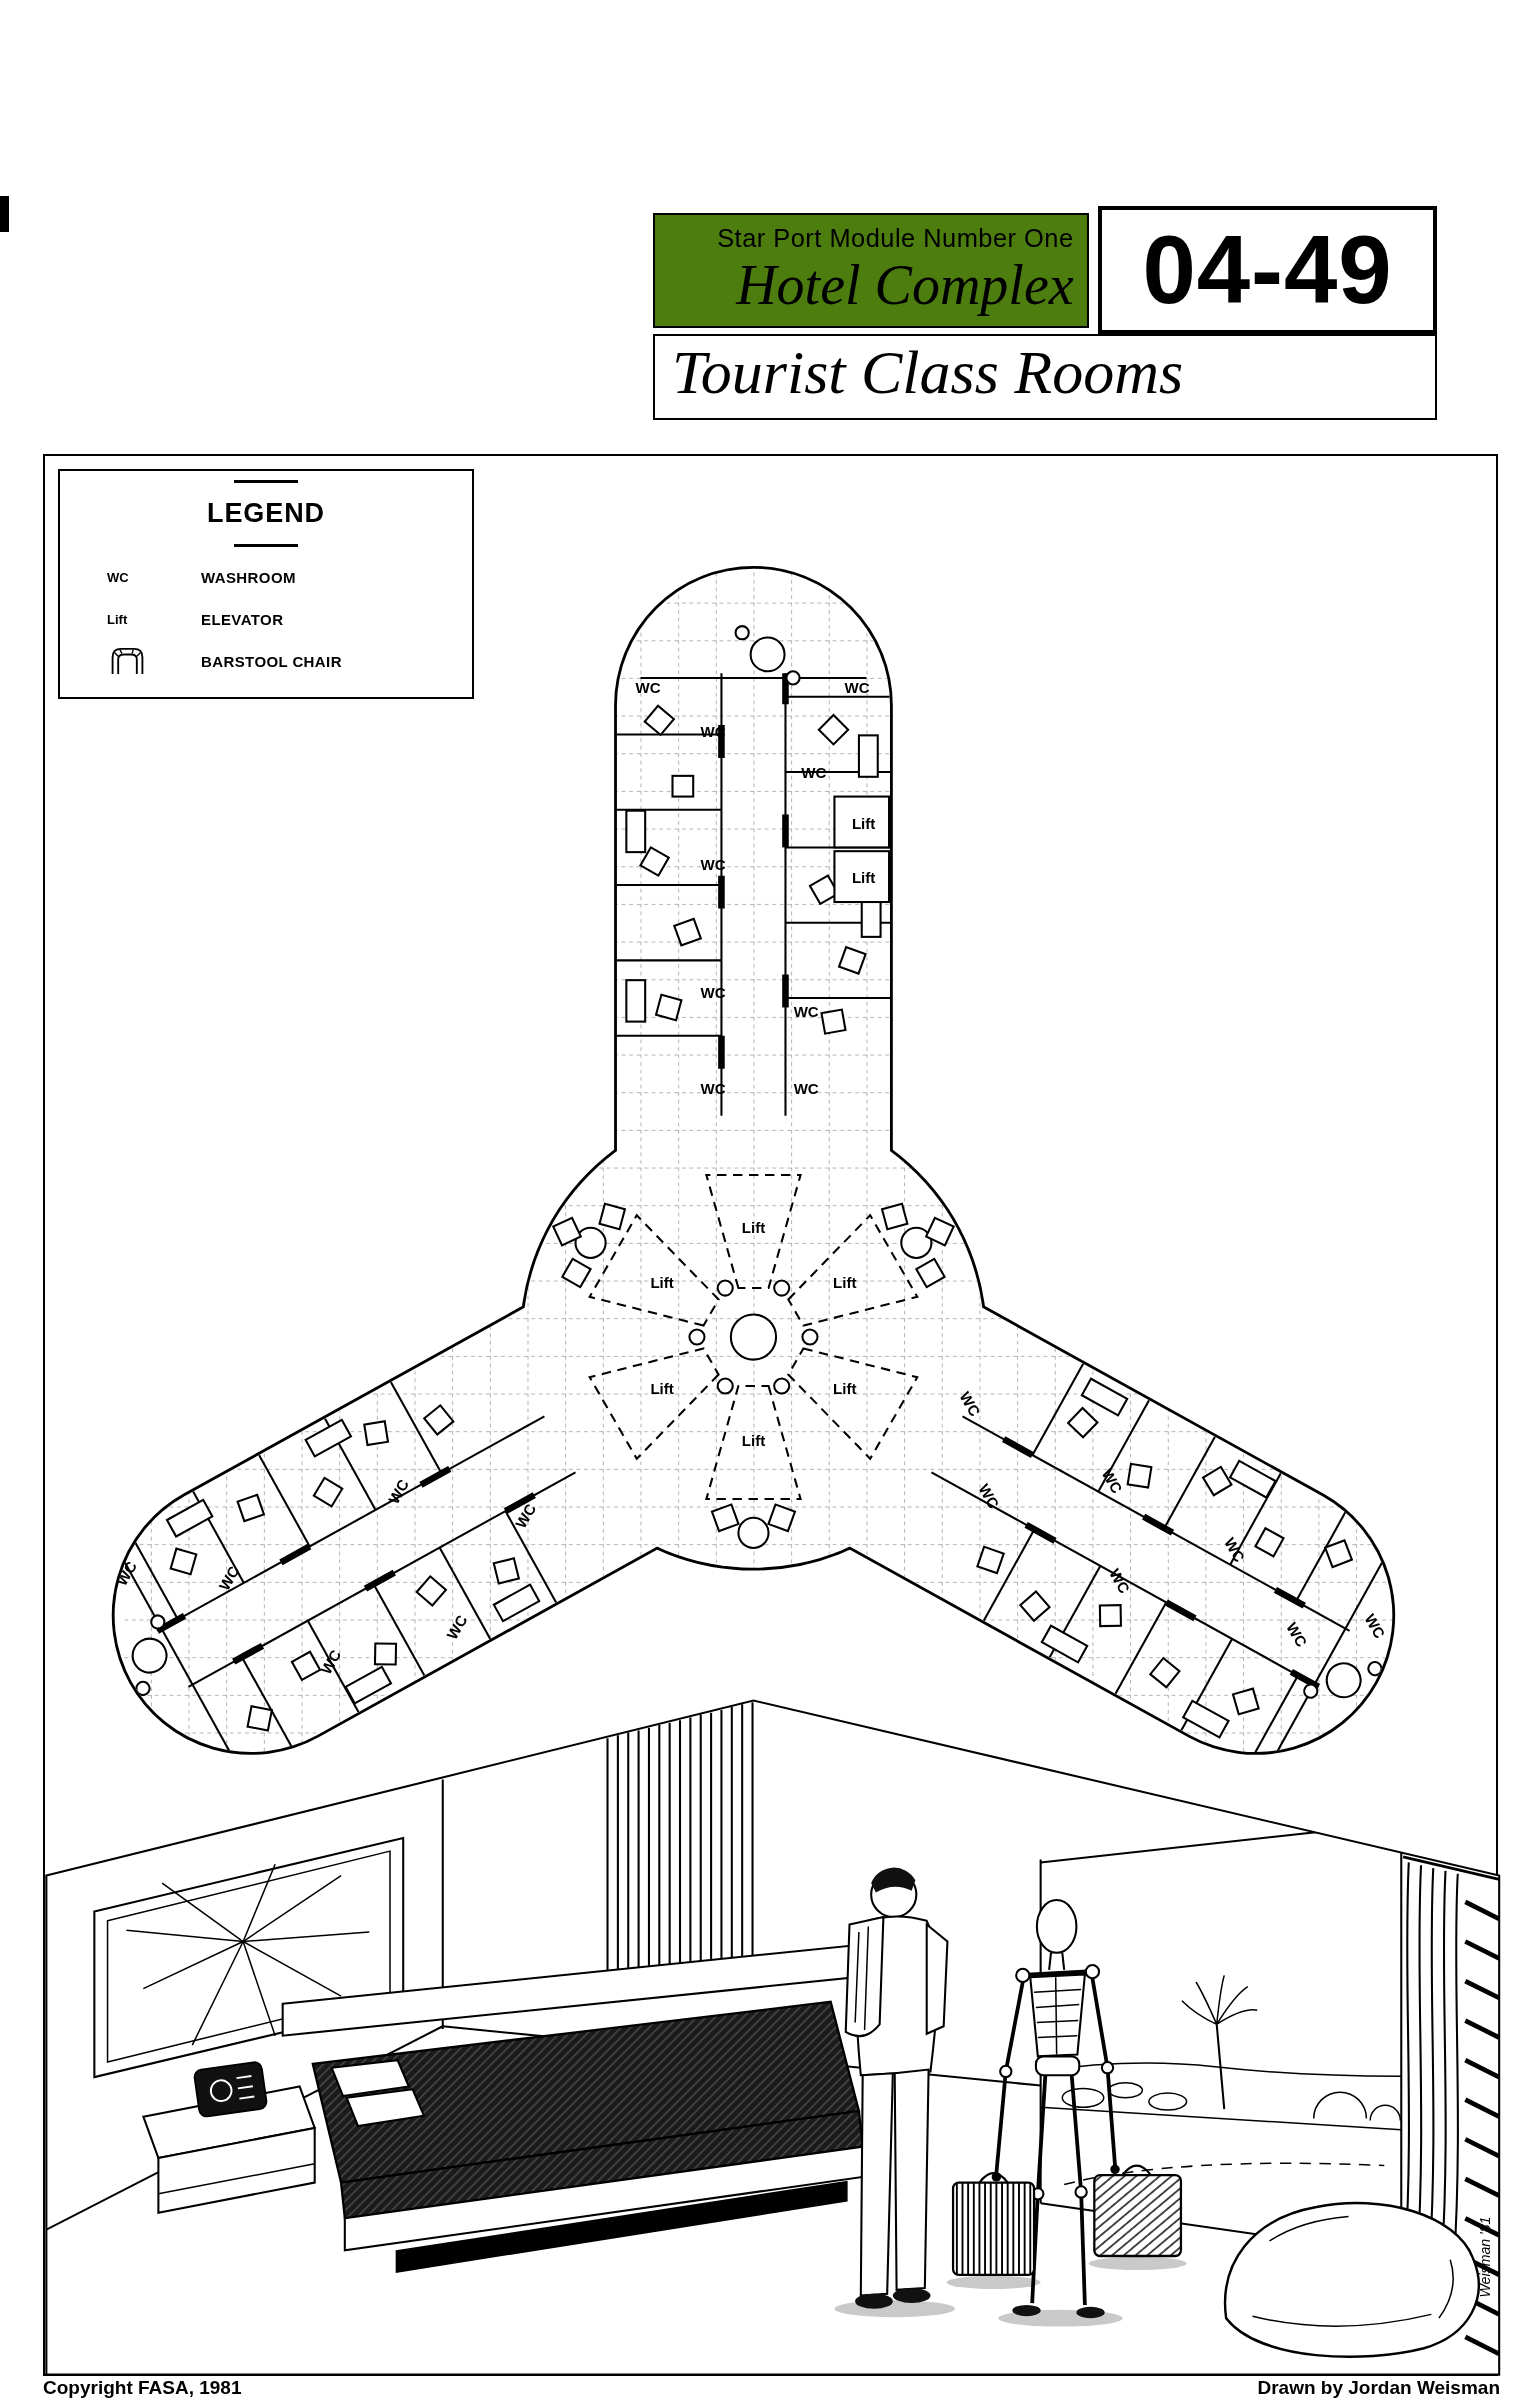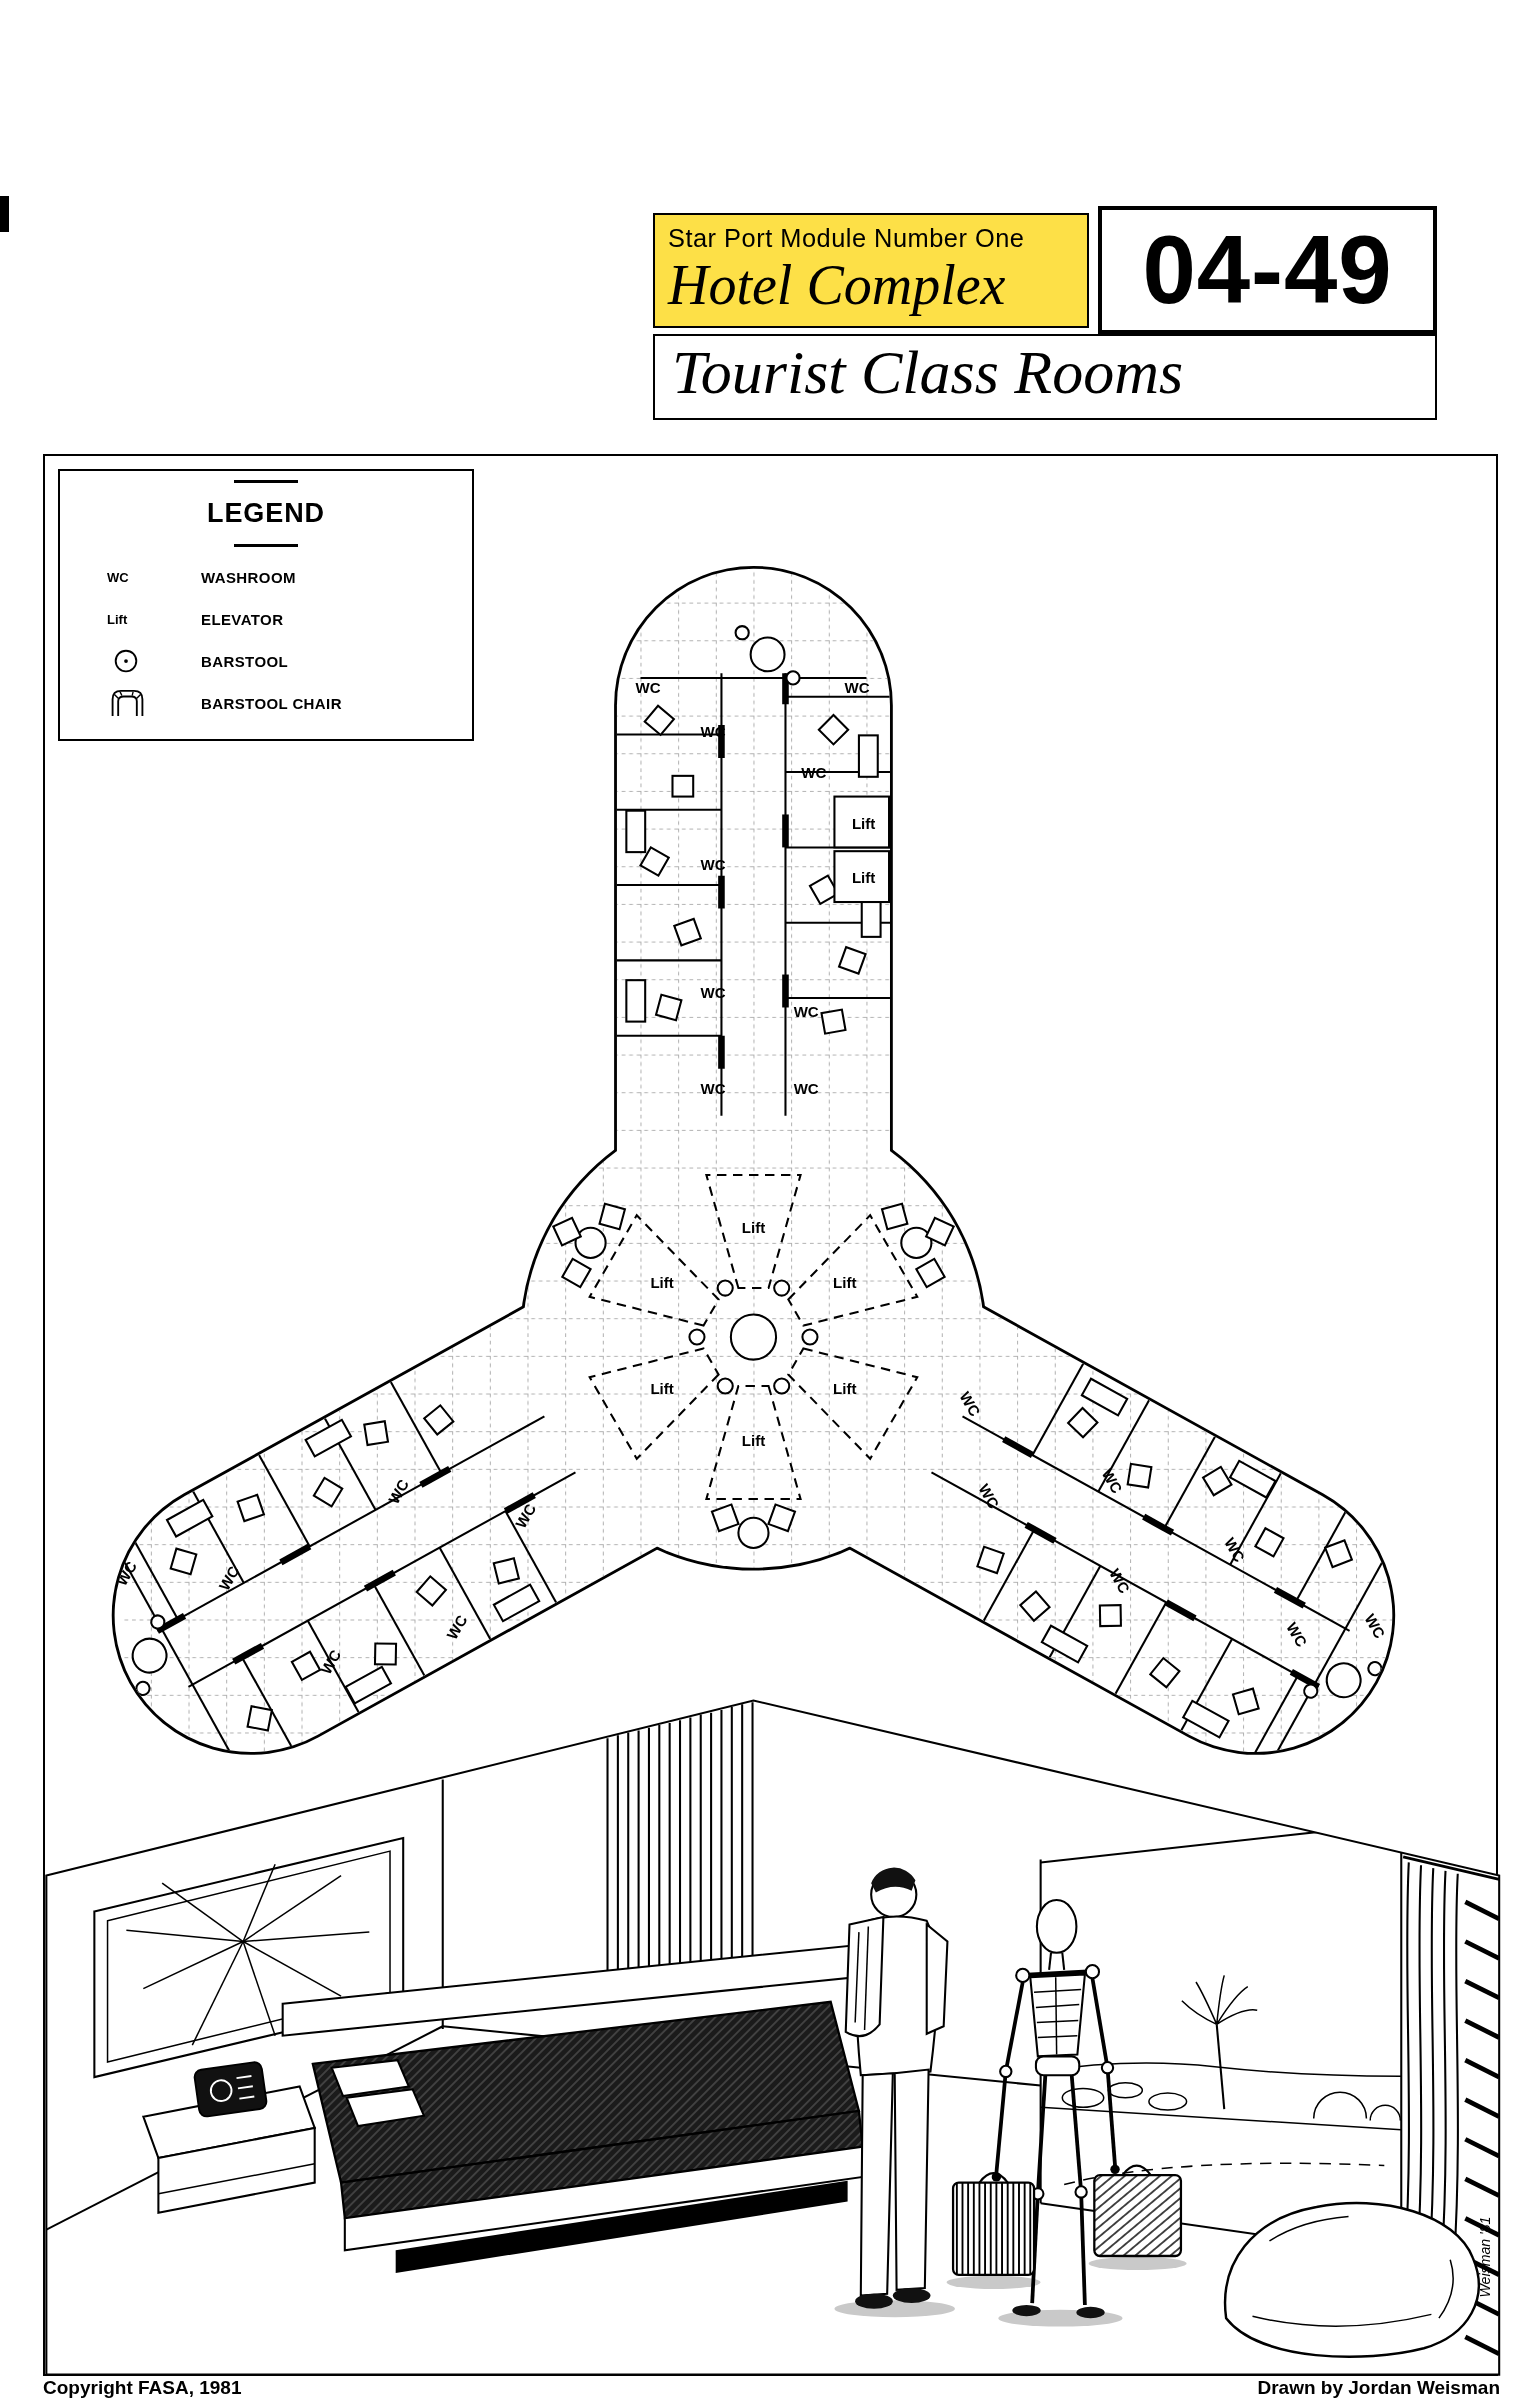--- a/index.html
+++ b/index.html
@@ -3,21 +3,21 @@
 <meta charset="utf-8">
 <style>
   html,body{margin:0;padding:0;background:#e8e8e8;}
   .page{position:relative;width:1538px;height:2401px;background:#fff;color:#000;
         font-family:"Liberation Sans",sans-serif;overflow:hidden;margin:0 auto;}
   .reg-mark{position:absolute;left:0;top:196px;width:8.5px;height:36px;background:#000;}
 
   
   .title-block{position:absolute;left:653px;top:213px;width:784px;}
   .tb-row1{display:flex;align-items:stretch;}
-  .tb-left{flex:1;border:2.8px solid #000;background:#fde047;padding:9.4px 13px 11.3px;text-align:left;}
+  .tb-left{flex:1;border:2.8px solid #000;background:#4d7c0f;padding:9.4px 13px 11.3px;text-align:right;}
   .tb-kicker{font-size:25.4px;letter-spacing:0.5px;margin-bottom:3.8px;}
   .tb-title{font-family:"Liberation Serif",serif;font-style:italic;font-size:56px;line-height:1.02;}
   .tb-code{width:331px;margin-left:9.4px;margin-top:-6.6px;margin-bottom:-6.6px;border:4.7px solid #000;
            background:#fff;display:flex;align-items:center;justify-content:center;
            font-size:96px;font-weight:bold;letter-spacing:0.9px;}
   .tb-row2{border:2.8px solid #000;background:#fff;margin-top:6px;padding:1.9px 17px 9.4px;
            font-family:"Liberation Serif",serif;font-style:italic;font-size:62px;}
 
   
   .frame{position:absolute;left:43px;top:454px;width:1451px;height:1918px;border:2.8px solid #000;}
@@ -439,29 +439,20 @@
     <div class="legend-row">
       <span class="legend-sym">WC</span>
       <span class="legend-label">WASHROOM</span>
     </div>
     <div class="legend-row">
       <span class="legend-sym">Lift</span>
       <span class="legend-label">ELEVATOR</span>
     </div>
     <div class="legend-row">
       <span class="legend-sym">
-        <svg width="38" height="30" viewBox="0 0 40 32">
-          <circle cx="20" cy="16" r="11" fill="none" stroke="#000" stroke-width="2"></circle>
-          <circle cx="20" cy="16" r="2" fill="#000"></circle>
-        </svg>
-      </span>
-      <span class="legend-label">BARSTOOL</span>
-    </div>
-    <div class="legend-row">
-      <span class="legend-sym">
         <svg width="41" height="34" viewBox="0 0 44 36">
           <path d="M6 32 L6 14 Q6 5 15 5 L29 5 Q38 5 38 14 L38 32" fill="none" stroke="#000" stroke-width="2"></path>
           <path d="M12 32 L12 16 Q12 11 18 11 L26 11 Q32 11 32 16 L32 32" fill="none" stroke="#000" stroke-width="2"></path>
           <line x1="8" y1="9" x2="12" y2="13" stroke="#000" stroke-width="1.5"></line>
           <line x1="14" y1="6" x2="16" y2="10" stroke="#000" stroke-width="1.5"></line>
           <line x1="28" y1="6" x2="27" y2="10" stroke="#000" stroke-width="1.5"></line>
           <line x1="36" y1="9" x2="32" y2="13" stroke="#000" stroke-width="1.5"></line>
         </svg>
       </span>
       <span class="legend-label">BARSTOOL CHAIR</span>

